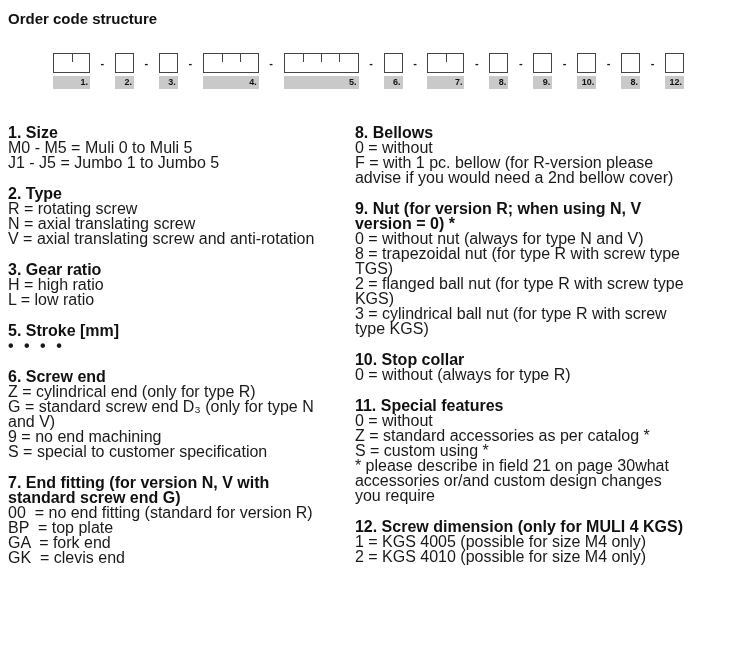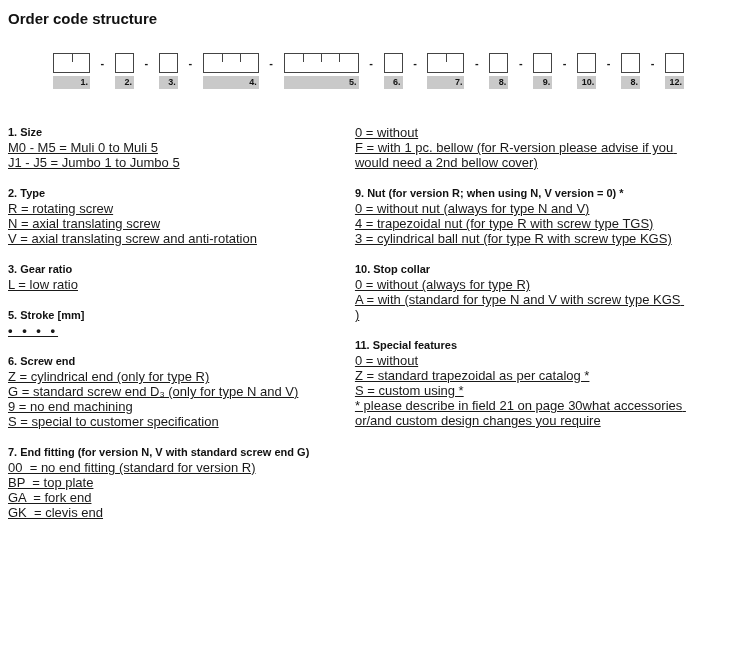--- a/index.html
+++ b/index.html
@@ -16,22 +16,22 @@
   .tick { position:absolute; top:0; width:1px; height:8px; background:#444; }
   .num-strip { margin-top:3px; height:13px; line-height:13px; background:#c9c9c9;
                font-size:9px; font-weight:bold; text-align:right; padding-right:2px; color:#111; }
   .dash { width:5px; margin:0 10px; line-height:20px; font-size:11px; font-weight:bold; text-align:center; }
 
   
   .cols { display:flex; margin-top:36px; }
   .col-left  { width:376px; padding-right:16px; }
   .col-right { width:358px; }
   .sec { margin-bottom:16px; }
-  .sec h3 { font-size:11px; font-weight:bold; line-height:15px; color:#111; }
-  .sec p  { font-size:13px; line-height:15px; white-space:pre-wrap; color:#1a1a1a;text-decoration:underline; }
+  .sec h3 { font-size:16px; font-weight:bold; line-height:15px; color:#111; }
+  .sec p  { font-size:16px; line-height:15px; white-space:pre-wrap; color:#1a1a1a; }
   .dots   { font-weight:bold; letter-spacing:3px; }
 </style>
 </head>
 <body>
 
 <div class="page">
 
   <div class="doc-title">Order code structure</div>
 
   <div class="code-row">
@@ -131,20 +131,21 @@
 
       <div class="sec">
         <h3>2. Type</h3>
         <p>R = rotating screw</p>
         <p>N = axial translating screw</p>
         <p>V = axial translating screw and anti-rotation</p>
       </div>
 
       <div class="sec">
         <h3>3. Gear ratio</h3>
+        <p>H = high ratio</p>
         <p>L = low ratio</p>
       </div>
 
 
       <div class="sec">
         <h3>5.  Stroke [mm]</h3>
         <p class="dots">• • • •</p>
       </div>
 
       <div class="sec">
@@ -161,43 +162,49 @@
         <p>BP  = top plate</p>
         <p>GA  = fork end</p>
         <p>GK  = clevis end</p>
       </div>
 
     </div>
 
     <div class="col-right">
 
       <div class="sec">
+        <h3>8. Bellows</h3>
         <p>0 = without</p>
         <p>F = with 1 pc. bellow (for R-version please advise if you would need a 2nd bellow cover)</p>
       </div>
 
       <div class="sec">
         <h3>9. Nut (for version R; when using N, V version = 0) *</h3>
         <p>0 = without nut (always for type N and V)</p>
-        <p>4 = trapezoidal nut (for type R with screw type TGS)</p>
+        <p>8 = trapezoidal nut (for type R with screw type TGS)</p>
+        <p>2 = flanged ball nut (for type R with screw type KGS)</p>
         <p>3 = cylindrical ball nut (for type R with screw type KGS)</p>
       </div>
 
       <div class="sec">
         <h3>10. Stop collar</h3>
         <p>0 = without (always for type R)</p>
-        <p>A = with (standard for type N and V with screw type KGS )</p>
       </div>
 
       <div class="sec">
         <h3>11. Special features</h3>
         <p>0 = without</p>
-        <p>Z = standard trapezoidal as per catalog *</p>
+        <p>Z = standard accessories as per catalog *</p>
         <p>S = custom using *</p>
         <p>* please describe in field 21 on page 30what accessories or/and custom design changes you require</p>
       </div>
 
+      <div class="sec">
+        <h3>12. Screw dimension (only for MULI 4 KGS)</h3>
+        <p>1 = KGS 4005 (possible for size M4 only)</p>
+        <p>2 = KGS 4010 (possible for size M4 only)</p>
+      </div>
 
     </div>
 
   </div>
 
 </div>
 
 </body></html>

